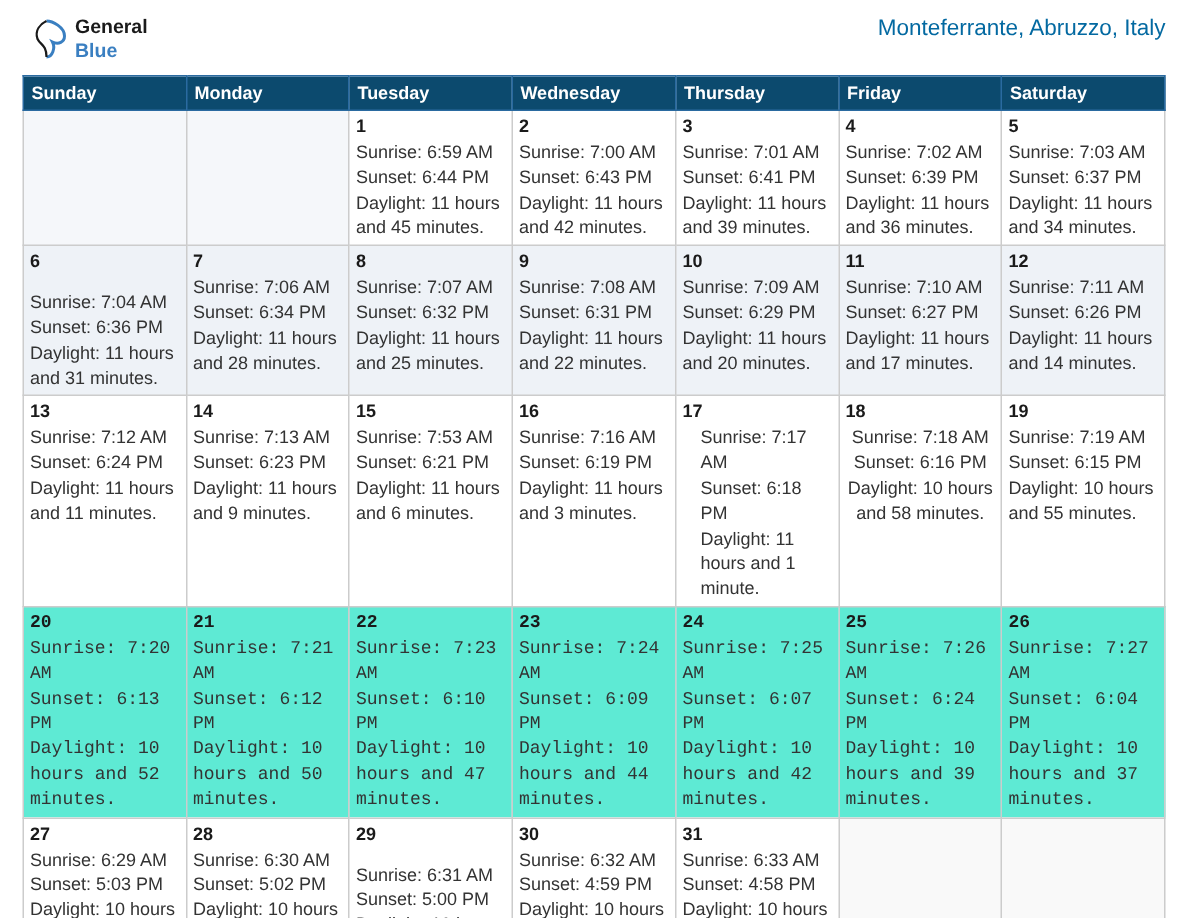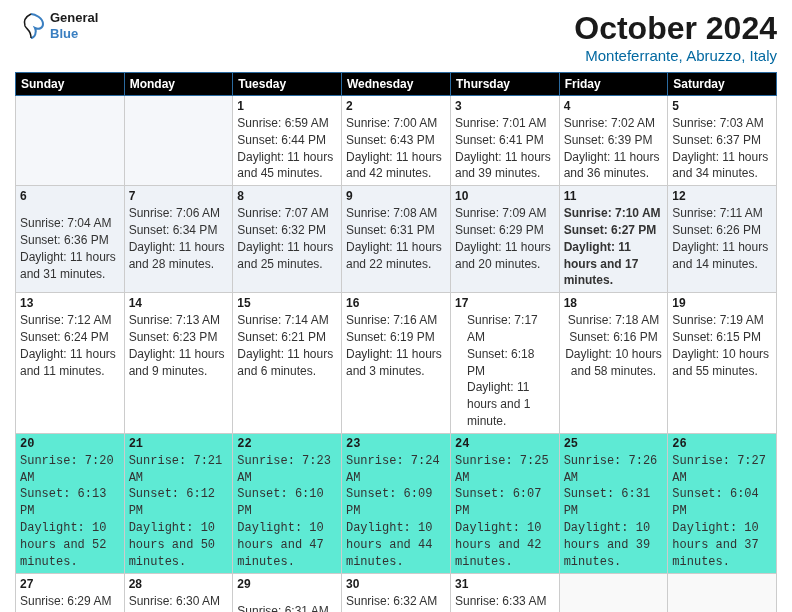--- a/index.html
+++ b/index.html
@@ -37,21 +37,21 @@
     }
     .location {
       font-size: 15px;
       color: #0369a1;
     }
     .calendar {
       width: 100%;
       border-collapse: collapse;
     }
     .calendar th {
-      background: #000000;
+      background: #0c4a6e;
       color: #fff;
       font-size: 12px;
       font-weight: bold;
       padding: 4px 5px;
       text-align: left;
       border: 1px solid #2a6aa0;
     }
     .calendar td {
       border: 1px solid #ccc;
       vertical-align: top;
@@ -100,21 +100,20 @@
         <path d="M16 4 C12 6 8 10 10 16 C12 20 16 20 16 28" stroke="#1a1a1a" stroke-width="1.5" fill="none"></path>
       </svg>
       <div>
         <div style="font-size:13px;font-weight:bold;color:#1a1a1a;line-height:1.2;">General</div>
         <div style="font-size:13px;font-weight:bold;color:#3a7fc1;line-height:1.2;">Blue</div>
       </div>
     </div>
   </div>
 </div>
     <div class="title-block">
-      <div class="month-title">October 2024</div>
       <div class="location">Monteferrante, Abruzzo, Italy</div>
     </div>
   </div>
 
   <table class="calendar">
     <thead>
       <tr>
         <th>Sunday</th>
         <th>Monday</th>
         <th>Tuesday</th>
@@ -185,21 +184,21 @@
 Daylight: 11 hours and 22 minutes.</div>
           </td>
           <td>
             <span class="day-number">10</span>
             <div class="day-info" style="white-space: pre-line;">Sunrise: 7:09 AM
 Sunset: 6:29 PM
 Daylight: 11 hours and 20 minutes.</div>
           </td>
           <td>
             <span class="day-number">11</span>
-            <div class="day-info" style="white-space: pre-line; font-weight: bold;">Sunrise: 7:10 AM
+            <div class="day-info" style="white-space: pre-line;">Sunrise: 7:10 AM
 Sunset: 6:27 PM
 Daylight: 11 hours and 17 minutes.</div>
           </td>
           <td>
             <span class="day-number">12</span>
             <div class="day-info" style="white-space: pre-line;">Sunrise: 7:11 AM
 Sunset: 6:26 PM
 Daylight: 11 hours and 14 minutes.</div>
           </td>
         </tr>
@@ -211,21 +210,21 @@
 Daylight: 11 hours and 11 minutes.</div>
           </td>
           <td>
             <span class="day-number">14</span>
             <div class="day-info" style="white-space: pre-line;">Sunrise: 7:13 AM
 Sunset: 6:23 PM
 Daylight: 11 hours and 9 minutes.</div>
           </td>
           <td>
             <span class="day-number">15</span>
-            <div class="day-info" style="white-space: pre-line;">Sunrise: 7:14 AM
+            <div class="day-info" style="white-space: pre-line;">Sunrise: 7:53 AM
 Sunset: 6:21 PM
 Daylight: 11 hours and 6 minutes.</div>
           </td>
           <td>
             <span class="day-number">16</span>
             <div class="day-info" style="white-space: pre-line;">Sunrise: 7:16 AM
 Sunset: 6:19 PM
 Daylight: 11 hours and 3 minutes.</div>
           </td>
           <td>
@@ -274,21 +273,21 @@
           </td>
           <td>
             <span class="day-number">24</span>
             <div class="day-info" style="white-space: pre-line;">Sunrise: 7:25 AM
 Sunset: 6:07 PM
 Daylight: 10 hours and 42 minutes.</div>
           </td>
           <td>
             <span class="day-number">25</span>
             <div class="day-info" style="white-space: pre-line;">Sunrise: 7:26 AM
-Sunset: 6:31 PM
+Sunset: 6:24 PM
 Daylight: 10 hours and 39 minutes.</div>
           </td>
           <td>
             <span class="day-number">26</span>
             <div class="day-info" style="white-space: pre-line;">Sunrise: 7:27 AM
 Sunset: 6:04 PM
 Daylight: 10 hours and 37 minutes.</div>
           </td>
         </tr>
         <tr class="week-row-5">

